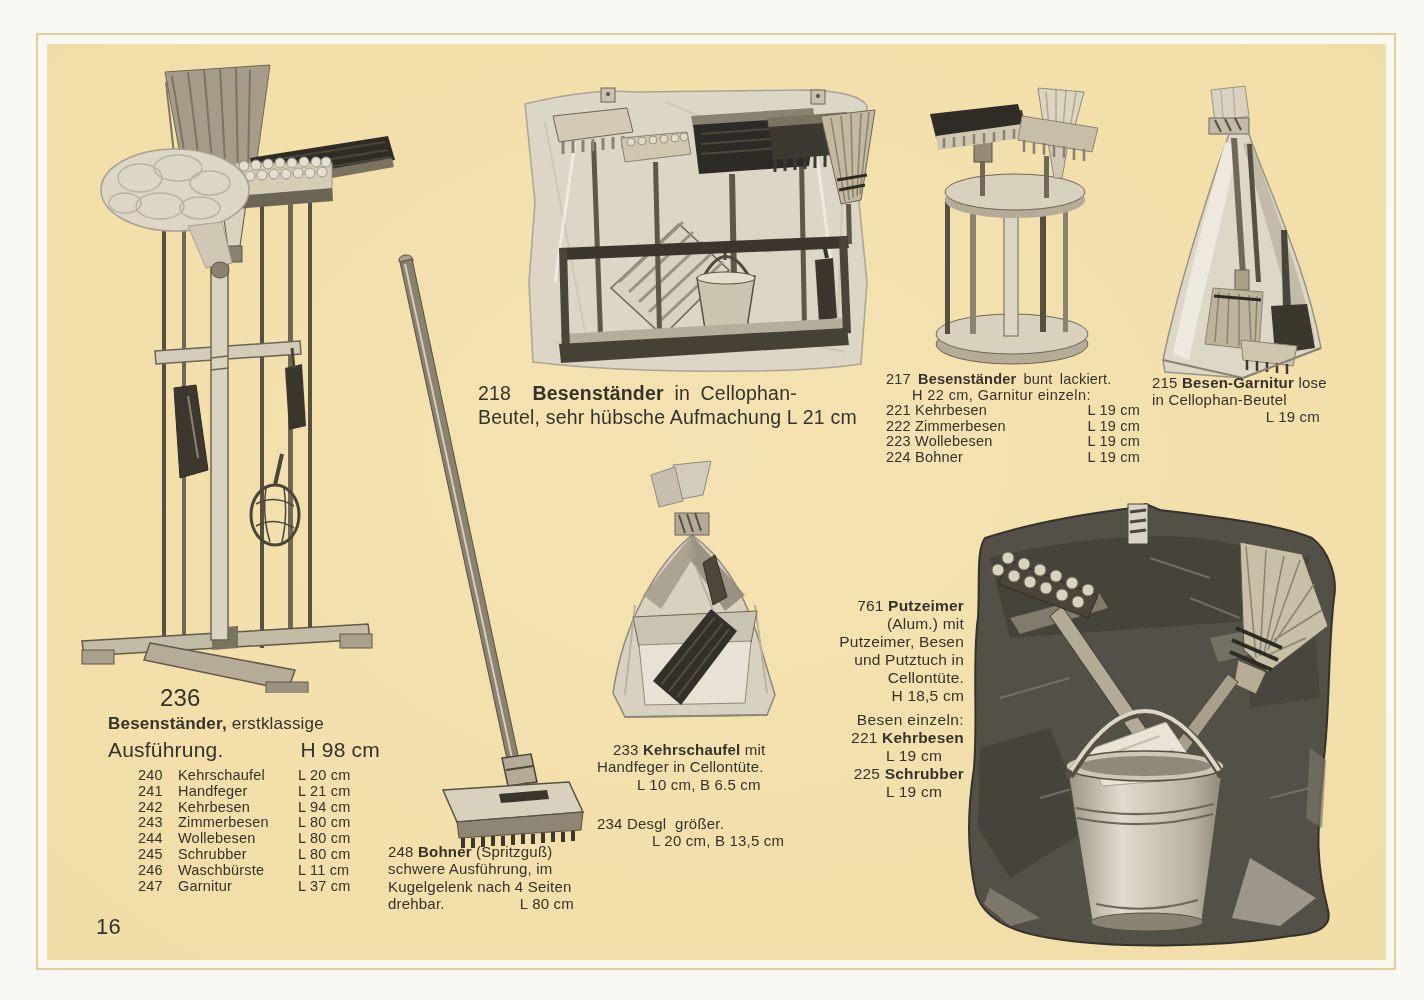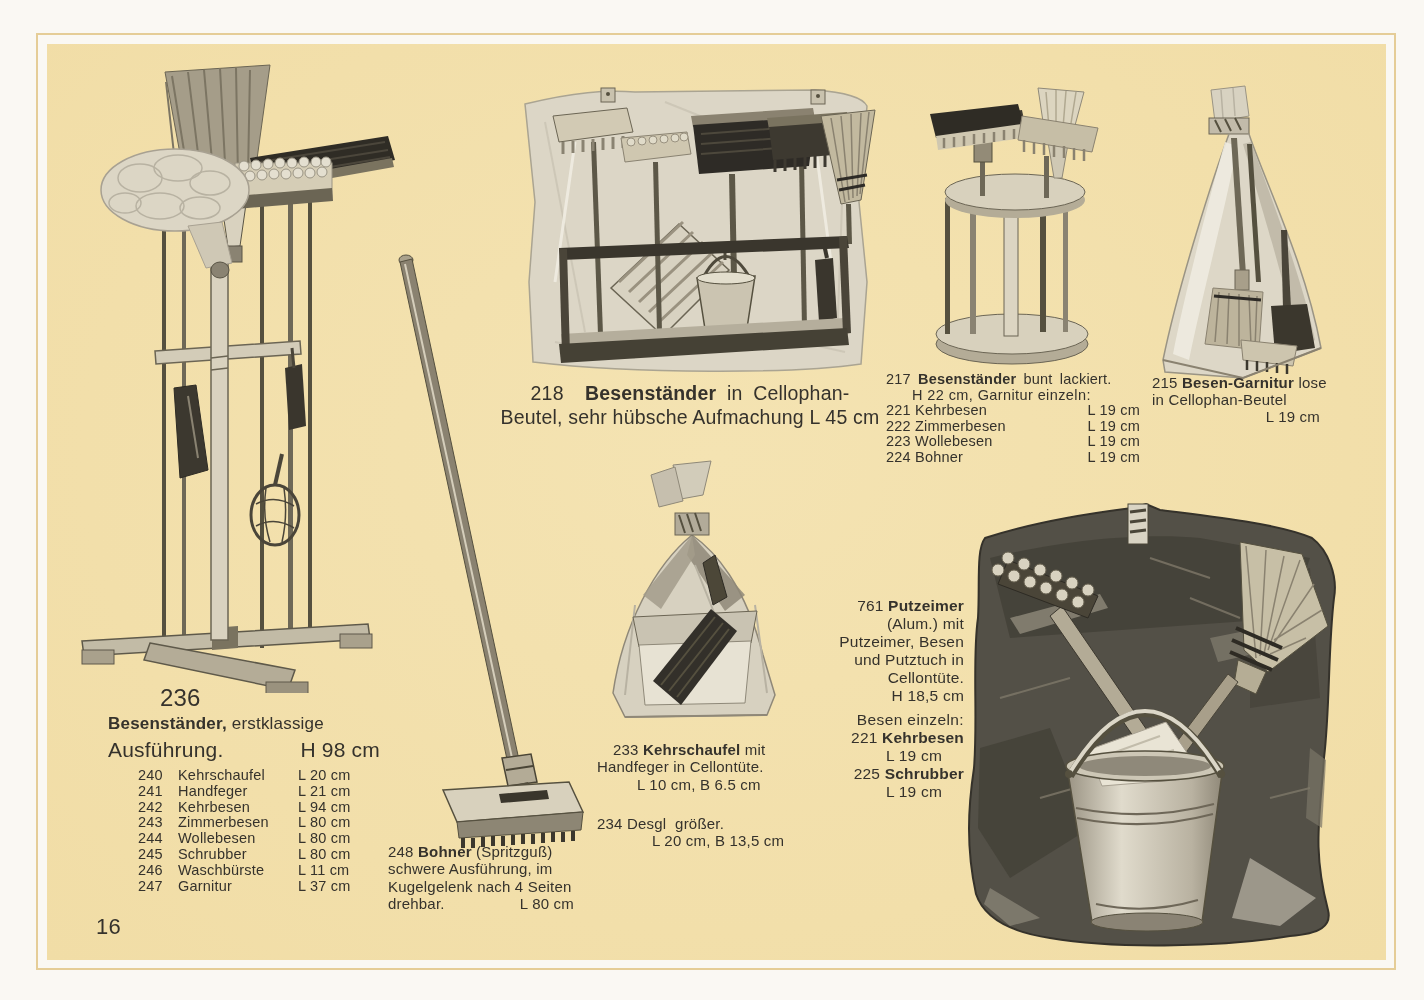--- a/index.html
+++ b/index.html
@@ -357,26 +357,26 @@
       <div class="gridrow">
           <span>247</span>
           <span>Garnitur</span>
           <span>L 37 cm</span>
         </div>
     </div>
   </div>
 
   <div class="t" style="left:96px;top:914px;font-size:22px">16</div>
 
-  <div class="t" style="left:478px;top:382px;width:424px;text-align:center;font-size:19.5px;line-height:23.5px">
+  <div class="t" style="left:478px;top:382px;width:424px;font-size:19.5px;line-height:23.5px">
     <div style="word-spacing:5px">
       <span>218</span>&nbsp;
       <span class="b">Besenständer</span><span> in Cellophan-</span>
     </div>
-    <div>Beutel, sehr hübsche Aufmachung L 45 cm</div>
+    <div>Beutel, sehr hübsche Aufmachung L 21 cm</div>
   </div>
 
   <div class="t" style="left:886px;top:372px;width:254px;font-size:14.5px;line-height:15.6px">
     <div style="word-spacing:3px">
       <span>217</span>
       <span class="b">Besenständer</span><span> bunt lackiert.</span>
     </div>
     <div style="padding-left:26px;letter-spacing:.4px">H 22 cm, Garnitur einzeln:</div>
     <div class="row">
         <span><span>221</span> <span>Kehrbesen</span></span>

